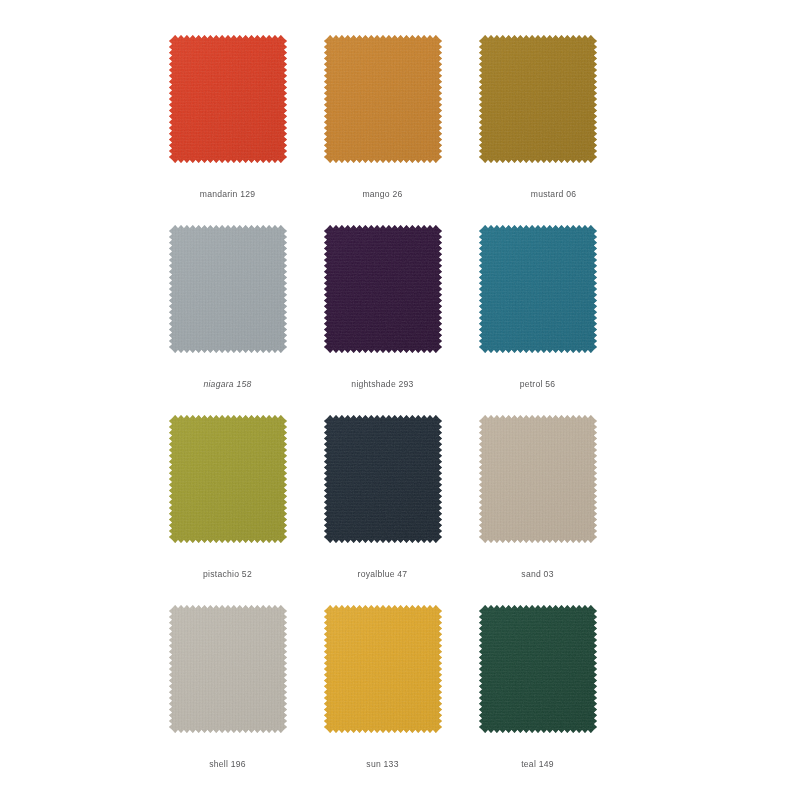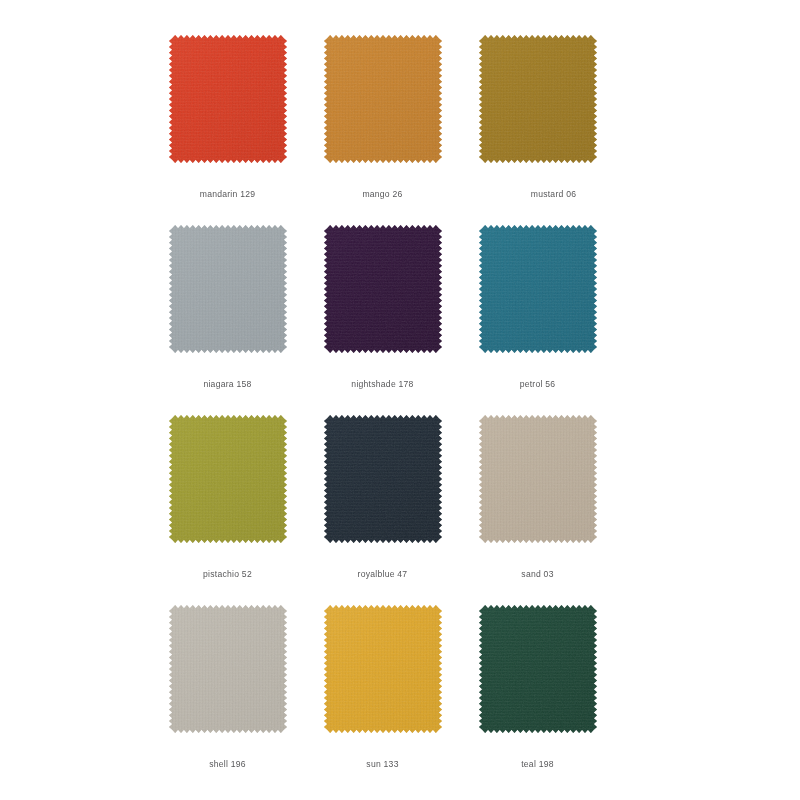--- a/index.html
+++ b/index.html
@@ -211,21 +211,21 @@
               </defs>
               <path d="M3.20,3.20 L6.14,0.00 L9.07,3.20 L12.01,0.00 L14.95,3.20 L17.88,0.00 L20.82,3.20 L23.76,0.00 L26.69,3.20 L29.63,0.00 L32.57,3.20 L35.51,0.00 L38.44,3.20 L41.38,0.00 L44.32,3.20 L47.25,0.00 L50.19,3.20 L53.13,0.00 L56.06,3.20 L59.00,0.00 L61.94,3.20 L64.87,0.00 L67.81,3.20 L70.75,0.00 L73.68,3.20 L76.62,0.00 L79.56,3.20 L82.49,0.00 L85.43,3.20 L88.37,0.00 L91.31,3.20 L94.24,0.00 L97.18,3.20 L100.12,0.00 L103.05,3.20 L105.99,0.00 L108.93,3.20 L111.86,0.00 L114.80,3.20 L118.00,6.10 L114.80,8.99 L118.00,11.89 L114.80,14.78 L118.00,17.68 L114.80,20.57 L118.00,23.47 L114.80,26.36 L118.00,29.26 L114.80,32.15 L118.00,35.05 L114.80,37.94 L118.00,40.84 L114.80,43.73 L118.00,46.63 L114.80,49.52 L118.00,52.42 L114.80,55.31 L118.00,58.21 L114.80,61.10 L118.00,64.00 L114.80,66.90 L118.00,69.79 L114.80,72.69 L118.00,75.58 L114.80,78.48 L118.00,81.37 L114.80,84.27 L118.00,87.16 L114.80,90.06 L118.00,92.95 L114.80,95.85 L118.00,98.74 L114.80,101.64 L118.00,104.53 L114.80,107.43 L118.00,110.32 L114.80,113.22 L118.00,116.11 L114.80,119.01 L118.00,121.90 L114.80,124.80 L111.86,128.00 L108.93,124.80 L105.99,128.00 L103.05,124.80 L100.12,128.00 L97.18,124.80 L94.24,128.00 L91.31,124.80 L88.37,128.00 L85.43,124.80 L82.49,128.00 L79.56,124.80 L76.62,128.00 L73.68,124.80 L70.75,128.00 L67.81,124.80 L64.87,128.00 L61.94,124.80 L59.00,128.00 L56.06,124.80 L53.13,128.00 L50.19,124.80 L47.25,128.00 L44.32,124.80 L41.38,128.00 L38.44,124.80 L35.51,128.00 L32.57,124.80 L29.63,128.00 L26.69,124.80 L23.76,128.00 L20.82,124.80 L17.88,128.00 L14.95,124.80 L12.01,128.00 L9.07,124.80 L6.14,128.00 L3.20,124.80 L0.00,121.90 L3.20,119.01 L0.00,116.11 L3.20,113.22 L0.00,110.32 L3.20,107.43 L0.00,104.53 L3.20,101.64 L0.00,98.74 L3.20,95.85 L0.00,92.95 L3.20,90.06 L0.00,87.16 L3.20,84.27 L0.00,81.37 L3.20,78.48 L0.00,75.58 L3.20,72.69 L0.00,69.79 L3.20,66.90 L0.00,64.00 L3.20,61.10 L0.00,58.21 L3.20,55.31 L0.00,52.42 L3.20,49.52 L0.00,46.63 L3.20,43.73 L0.00,40.84 L3.20,37.94 L0.00,35.05 L3.20,32.15 L0.00,29.26 L3.20,26.36 L0.00,23.47 L3.20,20.57 L0.00,17.68 L3.20,14.78 L0.00,11.89 L3.20,8.99 L0.00,6.10 Z" fill="url(#g3)"></path>
               <path d="M3.20,3.20 L6.14,0.00 L9.07,3.20 L12.01,0.00 L14.95,3.20 L17.88,0.00 L20.82,3.20 L23.76,0.00 L26.69,3.20 L29.63,0.00 L32.57,3.20 L35.51,0.00 L38.44,3.20 L41.38,0.00 L44.32,3.20 L47.25,0.00 L50.19,3.20 L53.13,0.00 L56.06,3.20 L59.00,0.00 L61.94,3.20 L64.87,0.00 L67.81,3.20 L70.75,0.00 L73.68,3.20 L76.62,0.00 L79.56,3.20 L82.49,0.00 L85.43,3.20 L88.37,0.00 L91.31,3.20 L94.24,0.00 L97.18,3.20 L100.12,0.00 L103.05,3.20 L105.99,0.00 L108.93,3.20 L111.86,0.00 L114.80,3.20 L118.00,6.10 L114.80,8.99 L118.00,11.89 L114.80,14.78 L118.00,17.68 L114.80,20.57 L118.00,23.47 L114.80,26.36 L118.00,29.26 L114.80,32.15 L118.00,35.05 L114.80,37.94 L118.00,40.84 L114.80,43.73 L118.00,46.63 L114.80,49.52 L118.00,52.42 L114.80,55.31 L118.00,58.21 L114.80,61.10 L118.00,64.00 L114.80,66.90 L118.00,69.79 L114.80,72.69 L118.00,75.58 L114.80,78.48 L118.00,81.37 L114.80,84.27 L118.00,87.16 L114.80,90.06 L118.00,92.95 L114.80,95.85 L118.00,98.74 L114.80,101.64 L118.00,104.53 L114.80,107.43 L118.00,110.32 L114.80,113.22 L118.00,116.11 L114.80,119.01 L118.00,121.90 L114.80,124.80 L111.86,128.00 L108.93,124.80 L105.99,128.00 L103.05,124.80 L100.12,128.00 L97.18,124.80 L94.24,128.00 L91.31,124.80 L88.37,128.00 L85.43,124.80 L82.49,128.00 L79.56,124.80 L76.62,128.00 L73.68,124.80 L70.75,128.00 L67.81,124.80 L64.87,128.00 L61.94,124.80 L59.00,128.00 L56.06,124.80 L53.13,128.00 L50.19,124.80 L47.25,128.00 L44.32,124.80 L41.38,128.00 L38.44,124.80 L35.51,128.00 L32.57,124.80 L29.63,128.00 L26.69,124.80 L23.76,128.00 L20.82,124.80 L17.88,128.00 L14.95,124.80 L12.01,128.00 L9.07,124.80 L6.14,128.00 L3.20,124.80 L0.00,121.90 L3.20,119.01 L0.00,116.11 L3.20,113.22 L0.00,110.32 L3.20,107.43 L0.00,104.53 L3.20,101.64 L0.00,98.74 L3.20,95.85 L0.00,92.95 L3.20,90.06 L0.00,87.16 L3.20,84.27 L0.00,81.37 L3.20,78.48 L0.00,75.58 L3.20,72.69 L0.00,69.79 L3.20,66.90 L0.00,64.00 L3.20,61.10 L0.00,58.21 L3.20,55.31 L0.00,52.42 L3.20,49.52 L0.00,46.63 L3.20,43.73 L0.00,40.84 L3.20,37.94 L0.00,35.05 L3.20,32.15 L0.00,29.26 L3.20,26.36 L0.00,23.47 L3.20,20.57 L0.00,17.68 L3.20,14.78 L0.00,11.89 L3.20,8.99 L0.00,6.10 Z" fill="url(#w3)" opacity="0.55"></path>
               <g clip-path="none">
                 <path d="M3.20,3.20 L6.14,0.00 L9.07,3.20 L12.01,0.00 L14.95,3.20 L17.88,0.00 L20.82,3.20 L23.76,0.00 L26.69,3.20 L29.63,0.00 L32.57,3.20 L35.51,0.00 L38.44,3.20 L41.38,0.00 L44.32,3.20 L47.25,0.00 L50.19,3.20 L53.13,0.00 L56.06,3.20 L59.00,0.00 L61.94,3.20 L64.87,0.00 L67.81,3.20 L70.75,0.00 L73.68,3.20 L76.62,0.00 L79.56,3.20 L82.49,0.00 L85.43,3.20 L88.37,0.00 L91.31,3.20 L94.24,0.00 L97.18,3.20 L100.12,0.00 L103.05,3.20 L105.99,0.00 L108.93,3.20 L111.86,0.00 L114.80,3.20 L118.00,6.10 L114.80,8.99 L118.00,11.89 L114.80,14.78 L118.00,17.68 L114.80,20.57 L118.00,23.47 L114.80,26.36 L118.00,29.26 L114.80,32.15 L118.00,35.05 L114.80,37.94 L118.00,40.84 L114.80,43.73 L118.00,46.63 L114.80,49.52 L118.00,52.42 L114.80,55.31 L118.00,58.21 L114.80,61.10 L118.00,64.00 L114.80,66.90 L118.00,69.79 L114.80,72.69 L118.00,75.58 L114.80,78.48 L118.00,81.37 L114.80,84.27 L118.00,87.16 L114.80,90.06 L118.00,92.95 L114.80,95.85 L118.00,98.74 L114.80,101.64 L118.00,104.53 L114.80,107.43 L118.00,110.32 L114.80,113.22 L118.00,116.11 L114.80,119.01 L118.00,121.90 L114.80,124.80 L111.86,128.00 L108.93,124.80 L105.99,128.00 L103.05,124.80 L100.12,128.00 L97.18,124.80 L94.24,128.00 L91.31,124.80 L88.37,128.00 L85.43,124.80 L82.49,128.00 L79.56,124.80 L76.62,128.00 L73.68,124.80 L70.75,128.00 L67.81,124.80 L64.87,128.00 L61.94,124.80 L59.00,128.00 L56.06,124.80 L53.13,128.00 L50.19,124.80 L47.25,128.00 L44.32,124.80 L41.38,128.00 L38.44,124.80 L35.51,128.00 L32.57,124.80 L29.63,128.00 L26.69,124.80 L23.76,128.00 L20.82,124.80 L17.88,128.00 L14.95,124.80 L12.01,128.00 L9.07,124.80 L6.14,128.00 L3.20,124.80 L0.00,121.90 L3.20,119.01 L0.00,116.11 L3.20,113.22 L0.00,110.32 L3.20,107.43 L0.00,104.53 L3.20,101.64 L0.00,98.74 L3.20,95.85 L0.00,92.95 L3.20,90.06 L0.00,87.16 L3.20,84.27 L0.00,81.37 L3.20,78.48 L0.00,75.58 L3.20,72.69 L0.00,69.79 L3.20,66.90 L0.00,64.00 L3.20,61.10 L0.00,58.21 L3.20,55.31 L0.00,52.42 L3.20,49.52 L0.00,46.63 L3.20,43.73 L0.00,40.84 L3.20,37.94 L0.00,35.05 L3.20,32.15 L0.00,29.26 L3.20,26.36 L0.00,23.47 L3.20,20.57 L0.00,17.68 L3.20,14.78 L0.00,11.89 L3.20,8.99 L0.00,6.10 Z" fill="#ffffff" filter="url(#f3)" opacity="0.5"></path>
                 <path d="M3.20,3.20 L6.14,0.00 L9.07,3.20 L12.01,0.00 L14.95,3.20 L17.88,0.00 L20.82,3.20 L23.76,0.00 L26.69,3.20 L29.63,0.00 L32.57,3.20 L35.51,0.00 L38.44,3.20 L41.38,0.00 L44.32,3.20 L47.25,0.00 L50.19,3.20 L53.13,0.00 L56.06,3.20 L59.00,0.00 L61.94,3.20 L64.87,0.00 L67.81,3.20 L70.75,0.00 L73.68,3.20 L76.62,0.00 L79.56,3.20 L82.49,0.00 L85.43,3.20 L88.37,0.00 L91.31,3.20 L94.24,0.00 L97.18,3.20 L100.12,0.00 L103.05,3.20 L105.99,0.00 L108.93,3.20 L111.86,0.00 L114.80,3.20 L118.00,6.10 L114.80,8.99 L118.00,11.89 L114.80,14.78 L118.00,17.68 L114.80,20.57 L118.00,23.47 L114.80,26.36 L118.00,29.26 L114.80,32.15 L118.00,35.05 L114.80,37.94 L118.00,40.84 L114.80,43.73 L118.00,46.63 L114.80,49.52 L118.00,52.42 L114.80,55.31 L118.00,58.21 L114.80,61.10 L118.00,64.00 L114.80,66.90 L118.00,69.79 L114.80,72.69 L118.00,75.58 L114.80,78.48 L118.00,81.37 L114.80,84.27 L118.00,87.16 L114.80,90.06 L118.00,92.95 L114.80,95.85 L118.00,98.74 L114.80,101.64 L118.00,104.53 L114.80,107.43 L118.00,110.32 L114.80,113.22 L118.00,116.11 L114.80,119.01 L118.00,121.90 L114.80,124.80 L111.86,128.00 L108.93,124.80 L105.99,128.00 L103.05,124.80 L100.12,128.00 L97.18,124.80 L94.24,128.00 L91.31,124.80 L88.37,128.00 L85.43,124.80 L82.49,128.00 L79.56,124.80 L76.62,128.00 L73.68,124.80 L70.75,128.00 L67.81,124.80 L64.87,128.00 L61.94,124.80 L59.00,128.00 L56.06,124.80 L53.13,128.00 L50.19,124.80 L47.25,128.00 L44.32,124.80 L41.38,128.00 L38.44,124.80 L35.51,128.00 L32.57,124.80 L29.63,128.00 L26.69,124.80 L23.76,128.00 L20.82,124.80 L17.88,128.00 L14.95,124.80 L12.01,128.00 L9.07,124.80 L6.14,128.00 L3.20,124.80 L0.00,121.90 L3.20,119.01 L0.00,116.11 L3.20,113.22 L0.00,110.32 L3.20,107.43 L0.00,104.53 L3.20,101.64 L0.00,98.74 L3.20,95.85 L0.00,92.95 L3.20,90.06 L0.00,87.16 L3.20,84.27 L0.00,81.37 L3.20,78.48 L0.00,75.58 L3.20,72.69 L0.00,69.79 L3.20,66.90 L0.00,64.00 L3.20,61.10 L0.00,58.21 L3.20,55.31 L0.00,52.42 L3.20,49.52 L0.00,46.63 L3.20,43.73 L0.00,40.84 L3.20,37.94 L0.00,35.05 L3.20,32.15 L0.00,29.26 L3.20,26.36 L0.00,23.47 L3.20,20.57 L0.00,17.68 L3.20,14.78 L0.00,11.89 L3.20,8.99 L0.00,6.10 Z" fill="#000000" filter="url(#f3)" opacity="0.28"></path>
               </g>
             </svg>
           </div>
         </div>
-        <div class="swatch-label" style="color: rgb(88, 88, 90);">niagara 158</div>
+        <div class="swatch-label" style="color: rgb(88, 88, 90); font-style: italic;">niagara 158</div>
       </div>
       <div class="swatch-cell">
         <div class="swatch-chip-wrap">
           <div class="swatch-chip">
             <svg viewBox="0 0 118 128" xmlns="http://www.w3.org/2000/svg">
               <defs>
                 <linearGradient id="g4" x1="0%" y1="0%" x2="78%" y2="100%">
                   <stop offset="0%" stop-color="#391a43"></stop>
                   <stop offset="42%" stop-color="#2f1338"></stop>
                   <stop offset="100%" stop-color="#270f2e"></stop>
@@ -246,21 +246,21 @@
               </defs>
               <path d="M3.20,3.20 L6.14,0.00 L9.07,3.20 L12.01,0.00 L14.95,3.20 L17.88,0.00 L20.82,3.20 L23.76,0.00 L26.69,3.20 L29.63,0.00 L32.57,3.20 L35.51,0.00 L38.44,3.20 L41.38,0.00 L44.32,3.20 L47.25,0.00 L50.19,3.20 L53.13,0.00 L56.06,3.20 L59.00,0.00 L61.94,3.20 L64.87,0.00 L67.81,3.20 L70.75,0.00 L73.68,3.20 L76.62,0.00 L79.56,3.20 L82.49,0.00 L85.43,3.20 L88.37,0.00 L91.31,3.20 L94.24,0.00 L97.18,3.20 L100.12,0.00 L103.05,3.20 L105.99,0.00 L108.93,3.20 L111.86,0.00 L114.80,3.20 L118.00,6.10 L114.80,8.99 L118.00,11.89 L114.80,14.78 L118.00,17.68 L114.80,20.57 L118.00,23.47 L114.80,26.36 L118.00,29.26 L114.80,32.15 L118.00,35.05 L114.80,37.94 L118.00,40.84 L114.80,43.73 L118.00,46.63 L114.80,49.52 L118.00,52.42 L114.80,55.31 L118.00,58.21 L114.80,61.10 L118.00,64.00 L114.80,66.90 L118.00,69.79 L114.80,72.69 L118.00,75.58 L114.80,78.48 L118.00,81.37 L114.80,84.27 L118.00,87.16 L114.80,90.06 L118.00,92.95 L114.80,95.85 L118.00,98.74 L114.80,101.64 L118.00,104.53 L114.80,107.43 L118.00,110.32 L114.80,113.22 L118.00,116.11 L114.80,119.01 L118.00,121.90 L114.80,124.80 L111.86,128.00 L108.93,124.80 L105.99,128.00 L103.05,124.80 L100.12,128.00 L97.18,124.80 L94.24,128.00 L91.31,124.80 L88.37,128.00 L85.43,124.80 L82.49,128.00 L79.56,124.80 L76.62,128.00 L73.68,124.80 L70.75,128.00 L67.81,124.80 L64.87,128.00 L61.94,124.80 L59.00,128.00 L56.06,124.80 L53.13,128.00 L50.19,124.80 L47.25,128.00 L44.32,124.80 L41.38,128.00 L38.44,124.80 L35.51,128.00 L32.57,124.80 L29.63,128.00 L26.69,124.80 L23.76,128.00 L20.82,124.80 L17.88,128.00 L14.95,124.80 L12.01,128.00 L9.07,124.80 L6.14,128.00 L3.20,124.80 L0.00,121.90 L3.20,119.01 L0.00,116.11 L3.20,113.22 L0.00,110.32 L3.20,107.43 L0.00,104.53 L3.20,101.64 L0.00,98.74 L3.20,95.85 L0.00,92.95 L3.20,90.06 L0.00,87.16 L3.20,84.27 L0.00,81.37 L3.20,78.48 L0.00,75.58 L3.20,72.69 L0.00,69.79 L3.20,66.90 L0.00,64.00 L3.20,61.10 L0.00,58.21 L3.20,55.31 L0.00,52.42 L3.20,49.52 L0.00,46.63 L3.20,43.73 L0.00,40.84 L3.20,37.94 L0.00,35.05 L3.20,32.15 L0.00,29.26 L3.20,26.36 L0.00,23.47 L3.20,20.57 L0.00,17.68 L3.20,14.78 L0.00,11.89 L3.20,8.99 L0.00,6.10 Z" fill="url(#g4)"></path>
               <path d="M3.20,3.20 L6.14,0.00 L9.07,3.20 L12.01,0.00 L14.95,3.20 L17.88,0.00 L20.82,3.20 L23.76,0.00 L26.69,3.20 L29.63,0.00 L32.57,3.20 L35.51,0.00 L38.44,3.20 L41.38,0.00 L44.32,3.20 L47.25,0.00 L50.19,3.20 L53.13,0.00 L56.06,3.20 L59.00,0.00 L61.94,3.20 L64.87,0.00 L67.81,3.20 L70.75,0.00 L73.68,3.20 L76.62,0.00 L79.56,3.20 L82.49,0.00 L85.43,3.20 L88.37,0.00 L91.31,3.20 L94.24,0.00 L97.18,3.20 L100.12,0.00 L103.05,3.20 L105.99,0.00 L108.93,3.20 L111.86,0.00 L114.80,3.20 L118.00,6.10 L114.80,8.99 L118.00,11.89 L114.80,14.78 L118.00,17.68 L114.80,20.57 L118.00,23.47 L114.80,26.36 L118.00,29.26 L114.80,32.15 L118.00,35.05 L114.80,37.94 L118.00,40.84 L114.80,43.73 L118.00,46.63 L114.80,49.52 L118.00,52.42 L114.80,55.31 L118.00,58.21 L114.80,61.10 L118.00,64.00 L114.80,66.90 L118.00,69.79 L114.80,72.69 L118.00,75.58 L114.80,78.48 L118.00,81.37 L114.80,84.27 L118.00,87.16 L114.80,90.06 L118.00,92.95 L114.80,95.85 L118.00,98.74 L114.80,101.64 L118.00,104.53 L114.80,107.43 L118.00,110.32 L114.80,113.22 L118.00,116.11 L114.80,119.01 L118.00,121.90 L114.80,124.80 L111.86,128.00 L108.93,124.80 L105.99,128.00 L103.05,124.80 L100.12,128.00 L97.18,124.80 L94.24,128.00 L91.31,124.80 L88.37,128.00 L85.43,124.80 L82.49,128.00 L79.56,124.80 L76.62,128.00 L73.68,124.80 L70.75,128.00 L67.81,124.80 L64.87,128.00 L61.94,124.80 L59.00,128.00 L56.06,124.80 L53.13,128.00 L50.19,124.80 L47.25,128.00 L44.32,124.80 L41.38,128.00 L38.44,124.80 L35.51,128.00 L32.57,124.80 L29.63,128.00 L26.69,124.80 L23.76,128.00 L20.82,124.80 L17.88,128.00 L14.95,124.80 L12.01,128.00 L9.07,124.80 L6.14,128.00 L3.20,124.80 L0.00,121.90 L3.20,119.01 L0.00,116.11 L3.20,113.22 L0.00,110.32 L3.20,107.43 L0.00,104.53 L3.20,101.64 L0.00,98.74 L3.20,95.85 L0.00,92.95 L3.20,90.06 L0.00,87.16 L3.20,84.27 L0.00,81.37 L3.20,78.48 L0.00,75.58 L3.20,72.69 L0.00,69.79 L3.20,66.90 L0.00,64.00 L3.20,61.10 L0.00,58.21 L3.20,55.31 L0.00,52.42 L3.20,49.52 L0.00,46.63 L3.20,43.73 L0.00,40.84 L3.20,37.94 L0.00,35.05 L3.20,32.15 L0.00,29.26 L3.20,26.36 L0.00,23.47 L3.20,20.57 L0.00,17.68 L3.20,14.78 L0.00,11.89 L3.20,8.99 L0.00,6.10 Z" fill="url(#w4)" opacity="0.55"></path>
               <g clip-path="none">
                 <path d="M3.20,3.20 L6.14,0.00 L9.07,3.20 L12.01,0.00 L14.95,3.20 L17.88,0.00 L20.82,3.20 L23.76,0.00 L26.69,3.20 L29.63,0.00 L32.57,3.20 L35.51,0.00 L38.44,3.20 L41.38,0.00 L44.32,3.20 L47.25,0.00 L50.19,3.20 L53.13,0.00 L56.06,3.20 L59.00,0.00 L61.94,3.20 L64.87,0.00 L67.81,3.20 L70.75,0.00 L73.68,3.20 L76.62,0.00 L79.56,3.20 L82.49,0.00 L85.43,3.20 L88.37,0.00 L91.31,3.20 L94.24,0.00 L97.18,3.20 L100.12,0.00 L103.05,3.20 L105.99,0.00 L108.93,3.20 L111.86,0.00 L114.80,3.20 L118.00,6.10 L114.80,8.99 L118.00,11.89 L114.80,14.78 L118.00,17.68 L114.80,20.57 L118.00,23.47 L114.80,26.36 L118.00,29.26 L114.80,32.15 L118.00,35.05 L114.80,37.94 L118.00,40.84 L114.80,43.73 L118.00,46.63 L114.80,49.52 L118.00,52.42 L114.80,55.31 L118.00,58.21 L114.80,61.10 L118.00,64.00 L114.80,66.90 L118.00,69.79 L114.80,72.69 L118.00,75.58 L114.80,78.48 L118.00,81.37 L114.80,84.27 L118.00,87.16 L114.80,90.06 L118.00,92.95 L114.80,95.85 L118.00,98.74 L114.80,101.64 L118.00,104.53 L114.80,107.43 L118.00,110.32 L114.80,113.22 L118.00,116.11 L114.80,119.01 L118.00,121.90 L114.80,124.80 L111.86,128.00 L108.93,124.80 L105.99,128.00 L103.05,124.80 L100.12,128.00 L97.18,124.80 L94.24,128.00 L91.31,124.80 L88.37,128.00 L85.43,124.80 L82.49,128.00 L79.56,124.80 L76.62,128.00 L73.68,124.80 L70.75,128.00 L67.81,124.80 L64.87,128.00 L61.94,124.80 L59.00,128.00 L56.06,124.80 L53.13,128.00 L50.19,124.80 L47.25,128.00 L44.32,124.80 L41.38,128.00 L38.44,124.80 L35.51,128.00 L32.57,124.80 L29.63,128.00 L26.69,124.80 L23.76,128.00 L20.82,124.80 L17.88,128.00 L14.95,124.80 L12.01,128.00 L9.07,124.80 L6.14,128.00 L3.20,124.80 L0.00,121.90 L3.20,119.01 L0.00,116.11 L3.20,113.22 L0.00,110.32 L3.20,107.43 L0.00,104.53 L3.20,101.64 L0.00,98.74 L3.20,95.85 L0.00,92.95 L3.20,90.06 L0.00,87.16 L3.20,84.27 L0.00,81.37 L3.20,78.48 L0.00,75.58 L3.20,72.69 L0.00,69.79 L3.20,66.90 L0.00,64.00 L3.20,61.10 L0.00,58.21 L3.20,55.31 L0.00,52.42 L3.20,49.52 L0.00,46.63 L3.20,43.73 L0.00,40.84 L3.20,37.94 L0.00,35.05 L3.20,32.15 L0.00,29.26 L3.20,26.36 L0.00,23.47 L3.20,20.57 L0.00,17.68 L3.20,14.78 L0.00,11.89 L3.20,8.99 L0.00,6.10 Z" fill="#ffffff" filter="url(#f4)" opacity="0.5"></path>
                 <path d="M3.20,3.20 L6.14,0.00 L9.07,3.20 L12.01,0.00 L14.95,3.20 L17.88,0.00 L20.82,3.20 L23.76,0.00 L26.69,3.20 L29.63,0.00 L32.57,3.20 L35.51,0.00 L38.44,3.20 L41.38,0.00 L44.32,3.20 L47.25,0.00 L50.19,3.20 L53.13,0.00 L56.06,3.20 L59.00,0.00 L61.94,3.20 L64.87,0.00 L67.81,3.20 L70.75,0.00 L73.68,3.20 L76.62,0.00 L79.56,3.20 L82.49,0.00 L85.43,3.20 L88.37,0.00 L91.31,3.20 L94.24,0.00 L97.18,3.20 L100.12,0.00 L103.05,3.20 L105.99,0.00 L108.93,3.20 L111.86,0.00 L114.80,3.20 L118.00,6.10 L114.80,8.99 L118.00,11.89 L114.80,14.78 L118.00,17.68 L114.80,20.57 L118.00,23.47 L114.80,26.36 L118.00,29.26 L114.80,32.15 L118.00,35.05 L114.80,37.94 L118.00,40.84 L114.80,43.73 L118.00,46.63 L114.80,49.52 L118.00,52.42 L114.80,55.31 L118.00,58.21 L114.80,61.10 L118.00,64.00 L114.80,66.90 L118.00,69.79 L114.80,72.69 L118.00,75.58 L114.80,78.48 L118.00,81.37 L114.80,84.27 L118.00,87.16 L114.80,90.06 L118.00,92.95 L114.80,95.85 L118.00,98.74 L114.80,101.64 L118.00,104.53 L114.80,107.43 L118.00,110.32 L114.80,113.22 L118.00,116.11 L114.80,119.01 L118.00,121.90 L114.80,124.80 L111.86,128.00 L108.93,124.80 L105.99,128.00 L103.05,124.80 L100.12,128.00 L97.18,124.80 L94.24,128.00 L91.31,124.80 L88.37,128.00 L85.43,124.80 L82.49,128.00 L79.56,124.80 L76.62,128.00 L73.68,124.80 L70.75,128.00 L67.81,124.80 L64.87,128.00 L61.94,124.80 L59.00,128.00 L56.06,124.80 L53.13,128.00 L50.19,124.80 L47.25,128.00 L44.32,124.80 L41.38,128.00 L38.44,124.80 L35.51,128.00 L32.57,124.80 L29.63,128.00 L26.69,124.80 L23.76,128.00 L20.82,124.80 L17.88,128.00 L14.95,124.80 L12.01,128.00 L9.07,124.80 L6.14,128.00 L3.20,124.80 L0.00,121.90 L3.20,119.01 L0.00,116.11 L3.20,113.22 L0.00,110.32 L3.20,107.43 L0.00,104.53 L3.20,101.64 L0.00,98.74 L3.20,95.85 L0.00,92.95 L3.20,90.06 L0.00,87.16 L3.20,84.27 L0.00,81.37 L3.20,78.48 L0.00,75.58 L3.20,72.69 L0.00,69.79 L3.20,66.90 L0.00,64.00 L3.20,61.10 L0.00,58.21 L3.20,55.31 L0.00,52.42 L3.20,49.52 L0.00,46.63 L3.20,43.73 L0.00,40.84 L3.20,37.94 L0.00,35.05 L3.20,32.15 L0.00,29.26 L3.20,26.36 L0.00,23.47 L3.20,20.57 L0.00,17.68 L3.20,14.78 L0.00,11.89 L3.20,8.99 L0.00,6.10 Z" fill="#000000" filter="url(#f4)" opacity="0.28"></path>
               </g>
             </svg>
           </div>
         </div>
-        <div class="swatch-label" style="color: rgb(88, 88, 90);">nightshade 178</div>
+        <div class="swatch-label" style="color: rgb(88, 88, 90);">nightshade 293</div>
       </div>
       <div class="swatch-cell">
         <div class="swatch-chip-wrap">
           <div class="swatch-chip">
             <svg viewBox="0 0 118 128" xmlns="http://www.w3.org/2000/svg">
               <defs>
                 <linearGradient id="g5" x1="0%" y1="0%" x2="78%" y2="100%">
                   <stop offset="0%" stop-color="#2a7b91"></stop>
                   <stop offset="42%" stop-color="#216e84"></stop>
                   <stop offset="100%" stop-color="#1b6175"></stop>
@@ -495,16 +495,16 @@
               </defs>
               <path d="M3.20,3.20 L6.14,0.00 L9.07,3.20 L12.01,0.00 L14.95,3.20 L17.88,0.00 L20.82,3.20 L23.76,0.00 L26.69,3.20 L29.63,0.00 L32.57,3.20 L35.51,0.00 L38.44,3.20 L41.38,0.00 L44.32,3.20 L47.25,0.00 L50.19,3.20 L53.13,0.00 L56.06,3.20 L59.00,0.00 L61.94,3.20 L64.87,0.00 L67.81,3.20 L70.75,0.00 L73.68,3.20 L76.62,0.00 L79.56,3.20 L82.49,0.00 L85.43,3.20 L88.37,0.00 L91.31,3.20 L94.24,0.00 L97.18,3.20 L100.12,0.00 L103.05,3.20 L105.99,0.00 L108.93,3.20 L111.86,0.00 L114.80,3.20 L118.00,6.10 L114.80,8.99 L118.00,11.89 L114.80,14.78 L118.00,17.68 L114.80,20.57 L118.00,23.47 L114.80,26.36 L118.00,29.26 L114.80,32.15 L118.00,35.05 L114.80,37.94 L118.00,40.84 L114.80,43.73 L118.00,46.63 L114.80,49.52 L118.00,52.42 L114.80,55.31 L118.00,58.21 L114.80,61.10 L118.00,64.00 L114.80,66.90 L118.00,69.79 L114.80,72.69 L118.00,75.58 L114.80,78.48 L118.00,81.37 L114.80,84.27 L118.00,87.16 L114.80,90.06 L118.00,92.95 L114.80,95.85 L118.00,98.74 L114.80,101.64 L118.00,104.53 L114.80,107.43 L118.00,110.32 L114.80,113.22 L118.00,116.11 L114.80,119.01 L118.00,121.90 L114.80,124.80 L111.86,128.00 L108.93,124.80 L105.99,128.00 L103.05,124.80 L100.12,128.00 L97.18,124.80 L94.24,128.00 L91.31,124.80 L88.37,128.00 L85.43,124.80 L82.49,128.00 L79.56,124.80 L76.62,128.00 L73.68,124.80 L70.75,128.00 L67.81,124.80 L64.87,128.00 L61.94,124.80 L59.00,128.00 L56.06,124.80 L53.13,128.00 L50.19,124.80 L47.25,128.00 L44.32,124.80 L41.38,128.00 L38.44,124.80 L35.51,128.00 L32.57,124.80 L29.63,128.00 L26.69,124.80 L23.76,128.00 L20.82,124.80 L17.88,128.00 L14.95,124.80 L12.01,128.00 L9.07,124.80 L6.14,128.00 L3.20,124.80 L0.00,121.90 L3.20,119.01 L0.00,116.11 L3.20,113.22 L0.00,110.32 L3.20,107.43 L0.00,104.53 L3.20,101.64 L0.00,98.74 L3.20,95.85 L0.00,92.95 L3.20,90.06 L0.00,87.16 L3.20,84.27 L0.00,81.37 L3.20,78.48 L0.00,75.58 L3.20,72.69 L0.00,69.79 L3.20,66.90 L0.00,64.00 L3.20,61.10 L0.00,58.21 L3.20,55.31 L0.00,52.42 L3.20,49.52 L0.00,46.63 L3.20,43.73 L0.00,40.84 L3.20,37.94 L0.00,35.05 L3.20,32.15 L0.00,29.26 L3.20,26.36 L0.00,23.47 L3.20,20.57 L0.00,17.68 L3.20,14.78 L0.00,11.89 L3.20,8.99 L0.00,6.10 Z" fill="url(#g11)"></path>
               <path d="M3.20,3.20 L6.14,0.00 L9.07,3.20 L12.01,0.00 L14.95,3.20 L17.88,0.00 L20.82,3.20 L23.76,0.00 L26.69,3.20 L29.63,0.00 L32.57,3.20 L35.51,0.00 L38.44,3.20 L41.38,0.00 L44.32,3.20 L47.25,0.00 L50.19,3.20 L53.13,0.00 L56.06,3.20 L59.00,0.00 L61.94,3.20 L64.87,0.00 L67.81,3.20 L70.75,0.00 L73.68,3.20 L76.62,0.00 L79.56,3.20 L82.49,0.00 L85.43,3.20 L88.37,0.00 L91.31,3.20 L94.24,0.00 L97.18,3.20 L100.12,0.00 L103.05,3.20 L105.99,0.00 L108.93,3.20 L111.86,0.00 L114.80,3.20 L118.00,6.10 L114.80,8.99 L118.00,11.89 L114.80,14.78 L118.00,17.68 L114.80,20.57 L118.00,23.47 L114.80,26.36 L118.00,29.26 L114.80,32.15 L118.00,35.05 L114.80,37.94 L118.00,40.84 L114.80,43.73 L118.00,46.63 L114.80,49.52 L118.00,52.42 L114.80,55.31 L118.00,58.21 L114.80,61.10 L118.00,64.00 L114.80,66.90 L118.00,69.79 L114.80,72.69 L118.00,75.58 L114.80,78.48 L118.00,81.37 L114.80,84.27 L118.00,87.16 L114.80,90.06 L118.00,92.95 L114.80,95.85 L118.00,98.74 L114.80,101.64 L118.00,104.53 L114.80,107.43 L118.00,110.32 L114.80,113.22 L118.00,116.11 L114.80,119.01 L118.00,121.90 L114.80,124.80 L111.86,128.00 L108.93,124.80 L105.99,128.00 L103.05,124.80 L100.12,128.00 L97.18,124.80 L94.24,128.00 L91.31,124.80 L88.37,128.00 L85.43,124.80 L82.49,128.00 L79.56,124.80 L76.62,128.00 L73.68,124.80 L70.75,128.00 L67.81,124.80 L64.87,128.00 L61.94,124.80 L59.00,128.00 L56.06,124.80 L53.13,128.00 L50.19,124.80 L47.25,128.00 L44.32,124.80 L41.38,128.00 L38.44,124.80 L35.51,128.00 L32.57,124.80 L29.63,128.00 L26.69,124.80 L23.76,128.00 L20.82,124.80 L17.88,128.00 L14.95,124.80 L12.01,128.00 L9.07,124.80 L6.14,128.00 L3.20,124.80 L0.00,121.90 L3.20,119.01 L0.00,116.11 L3.20,113.22 L0.00,110.32 L3.20,107.43 L0.00,104.53 L3.20,101.64 L0.00,98.74 L3.20,95.85 L0.00,92.95 L3.20,90.06 L0.00,87.16 L3.20,84.27 L0.00,81.37 L3.20,78.48 L0.00,75.58 L3.20,72.69 L0.00,69.79 L3.20,66.90 L0.00,64.00 L3.20,61.10 L0.00,58.21 L3.20,55.31 L0.00,52.42 L3.20,49.52 L0.00,46.63 L3.20,43.73 L0.00,40.84 L3.20,37.94 L0.00,35.05 L3.20,32.15 L0.00,29.26 L3.20,26.36 L0.00,23.47 L3.20,20.57 L0.00,17.68 L3.20,14.78 L0.00,11.89 L3.20,8.99 L0.00,6.10 Z" fill="url(#w11)" opacity="0.55"></path>
               <g clip-path="none">
                 <path d="M3.20,3.20 L6.14,0.00 L9.07,3.20 L12.01,0.00 L14.95,3.20 L17.88,0.00 L20.82,3.20 L23.76,0.00 L26.69,3.20 L29.63,0.00 L32.57,3.20 L35.51,0.00 L38.44,3.20 L41.38,0.00 L44.32,3.20 L47.25,0.00 L50.19,3.20 L53.13,0.00 L56.06,3.20 L59.00,0.00 L61.94,3.20 L64.87,0.00 L67.81,3.20 L70.75,0.00 L73.68,3.20 L76.62,0.00 L79.56,3.20 L82.49,0.00 L85.43,3.20 L88.37,0.00 L91.31,3.20 L94.24,0.00 L97.18,3.20 L100.12,0.00 L103.05,3.20 L105.99,0.00 L108.93,3.20 L111.86,0.00 L114.80,3.20 L118.00,6.10 L114.80,8.99 L118.00,11.89 L114.80,14.78 L118.00,17.68 L114.80,20.57 L118.00,23.47 L114.80,26.36 L118.00,29.26 L114.80,32.15 L118.00,35.05 L114.80,37.94 L118.00,40.84 L114.80,43.73 L118.00,46.63 L114.80,49.52 L118.00,52.42 L114.80,55.31 L118.00,58.21 L114.80,61.10 L118.00,64.00 L114.80,66.90 L118.00,69.79 L114.80,72.69 L118.00,75.58 L114.80,78.48 L118.00,81.37 L114.80,84.27 L118.00,87.16 L114.80,90.06 L118.00,92.95 L114.80,95.85 L118.00,98.74 L114.80,101.64 L118.00,104.53 L114.80,107.43 L118.00,110.32 L114.80,113.22 L118.00,116.11 L114.80,119.01 L118.00,121.90 L114.80,124.80 L111.86,128.00 L108.93,124.80 L105.99,128.00 L103.05,124.80 L100.12,128.00 L97.18,124.80 L94.24,128.00 L91.31,124.80 L88.37,128.00 L85.43,124.80 L82.49,128.00 L79.56,124.80 L76.62,128.00 L73.68,124.80 L70.75,128.00 L67.81,124.80 L64.87,128.00 L61.94,124.80 L59.00,128.00 L56.06,124.80 L53.13,128.00 L50.19,124.80 L47.25,128.00 L44.32,124.80 L41.38,128.00 L38.44,124.80 L35.51,128.00 L32.57,124.80 L29.63,128.00 L26.69,124.80 L23.76,128.00 L20.82,124.80 L17.88,128.00 L14.95,124.80 L12.01,128.00 L9.07,124.80 L6.14,128.00 L3.20,124.80 L0.00,121.90 L3.20,119.01 L0.00,116.11 L3.20,113.22 L0.00,110.32 L3.20,107.43 L0.00,104.53 L3.20,101.64 L0.00,98.74 L3.20,95.85 L0.00,92.95 L3.20,90.06 L0.00,87.16 L3.20,84.27 L0.00,81.37 L3.20,78.48 L0.00,75.58 L3.20,72.69 L0.00,69.79 L3.20,66.90 L0.00,64.00 L3.20,61.10 L0.00,58.21 L3.20,55.31 L0.00,52.42 L3.20,49.52 L0.00,46.63 L3.20,43.73 L0.00,40.84 L3.20,37.94 L0.00,35.05 L3.20,32.15 L0.00,29.26 L3.20,26.36 L0.00,23.47 L3.20,20.57 L0.00,17.68 L3.20,14.78 L0.00,11.89 L3.20,8.99 L0.00,6.10 Z" fill="#ffffff" filter="url(#f11)" opacity="0.5"></path>
                 <path d="M3.20,3.20 L6.14,0.00 L9.07,3.20 L12.01,0.00 L14.95,3.20 L17.88,0.00 L20.82,3.20 L23.76,0.00 L26.69,3.20 L29.63,0.00 L32.57,3.20 L35.51,0.00 L38.44,3.20 L41.38,0.00 L44.32,3.20 L47.25,0.00 L50.19,3.20 L53.13,0.00 L56.06,3.20 L59.00,0.00 L61.94,3.20 L64.87,0.00 L67.81,3.20 L70.75,0.00 L73.68,3.20 L76.62,0.00 L79.56,3.20 L82.49,0.00 L85.43,3.20 L88.37,0.00 L91.31,3.20 L94.24,0.00 L97.18,3.20 L100.12,0.00 L103.05,3.20 L105.99,0.00 L108.93,3.20 L111.86,0.00 L114.80,3.20 L118.00,6.10 L114.80,8.99 L118.00,11.89 L114.80,14.78 L118.00,17.68 L114.80,20.57 L118.00,23.47 L114.80,26.36 L118.00,29.26 L114.80,32.15 L118.00,35.05 L114.80,37.94 L118.00,40.84 L114.80,43.73 L118.00,46.63 L114.80,49.52 L118.00,52.42 L114.80,55.31 L118.00,58.21 L114.80,61.10 L118.00,64.00 L114.80,66.90 L118.00,69.79 L114.80,72.69 L118.00,75.58 L114.80,78.48 L118.00,81.37 L114.80,84.27 L118.00,87.16 L114.80,90.06 L118.00,92.95 L114.80,95.85 L118.00,98.74 L114.80,101.64 L118.00,104.53 L114.80,107.43 L118.00,110.32 L114.80,113.22 L118.00,116.11 L114.80,119.01 L118.00,121.90 L114.80,124.80 L111.86,128.00 L108.93,124.80 L105.99,128.00 L103.05,124.80 L100.12,128.00 L97.18,124.80 L94.24,128.00 L91.31,124.80 L88.37,128.00 L85.43,124.80 L82.49,128.00 L79.56,124.80 L76.62,128.00 L73.68,124.80 L70.75,128.00 L67.81,124.80 L64.87,128.00 L61.94,124.80 L59.00,128.00 L56.06,124.80 L53.13,128.00 L50.19,124.80 L47.25,128.00 L44.32,124.80 L41.38,128.00 L38.44,124.80 L35.51,128.00 L32.57,124.80 L29.63,128.00 L26.69,124.80 L23.76,128.00 L20.82,124.80 L17.88,128.00 L14.95,124.80 L12.01,128.00 L9.07,124.80 L6.14,128.00 L3.20,124.80 L0.00,121.90 L3.20,119.01 L0.00,116.11 L3.20,113.22 L0.00,110.32 L3.20,107.43 L0.00,104.53 L3.20,101.64 L0.00,98.74 L3.20,95.85 L0.00,92.95 L3.20,90.06 L0.00,87.16 L3.20,84.27 L0.00,81.37 L3.20,78.48 L0.00,75.58 L3.20,72.69 L0.00,69.79 L3.20,66.90 L0.00,64.00 L3.20,61.10 L0.00,58.21 L3.20,55.31 L0.00,52.42 L3.20,49.52 L0.00,46.63 L3.20,43.73 L0.00,40.84 L3.20,37.94 L0.00,35.05 L3.20,32.15 L0.00,29.26 L3.20,26.36 L0.00,23.47 L3.20,20.57 L0.00,17.68 L3.20,14.78 L0.00,11.89 L3.20,8.99 L0.00,6.10 Z" fill="#000000" filter="url(#f11)" opacity="0.28"></path>
               </g>
             </svg>
           </div>
         </div>
-        <div class="swatch-label" style="color: rgb(88, 88, 90);">teal 198</div>
+        <div class="swatch-label" style="color: rgb(88, 88, 90);">teal 149</div>
       </div>
     </div>
   </div>
 
 </body></html>

